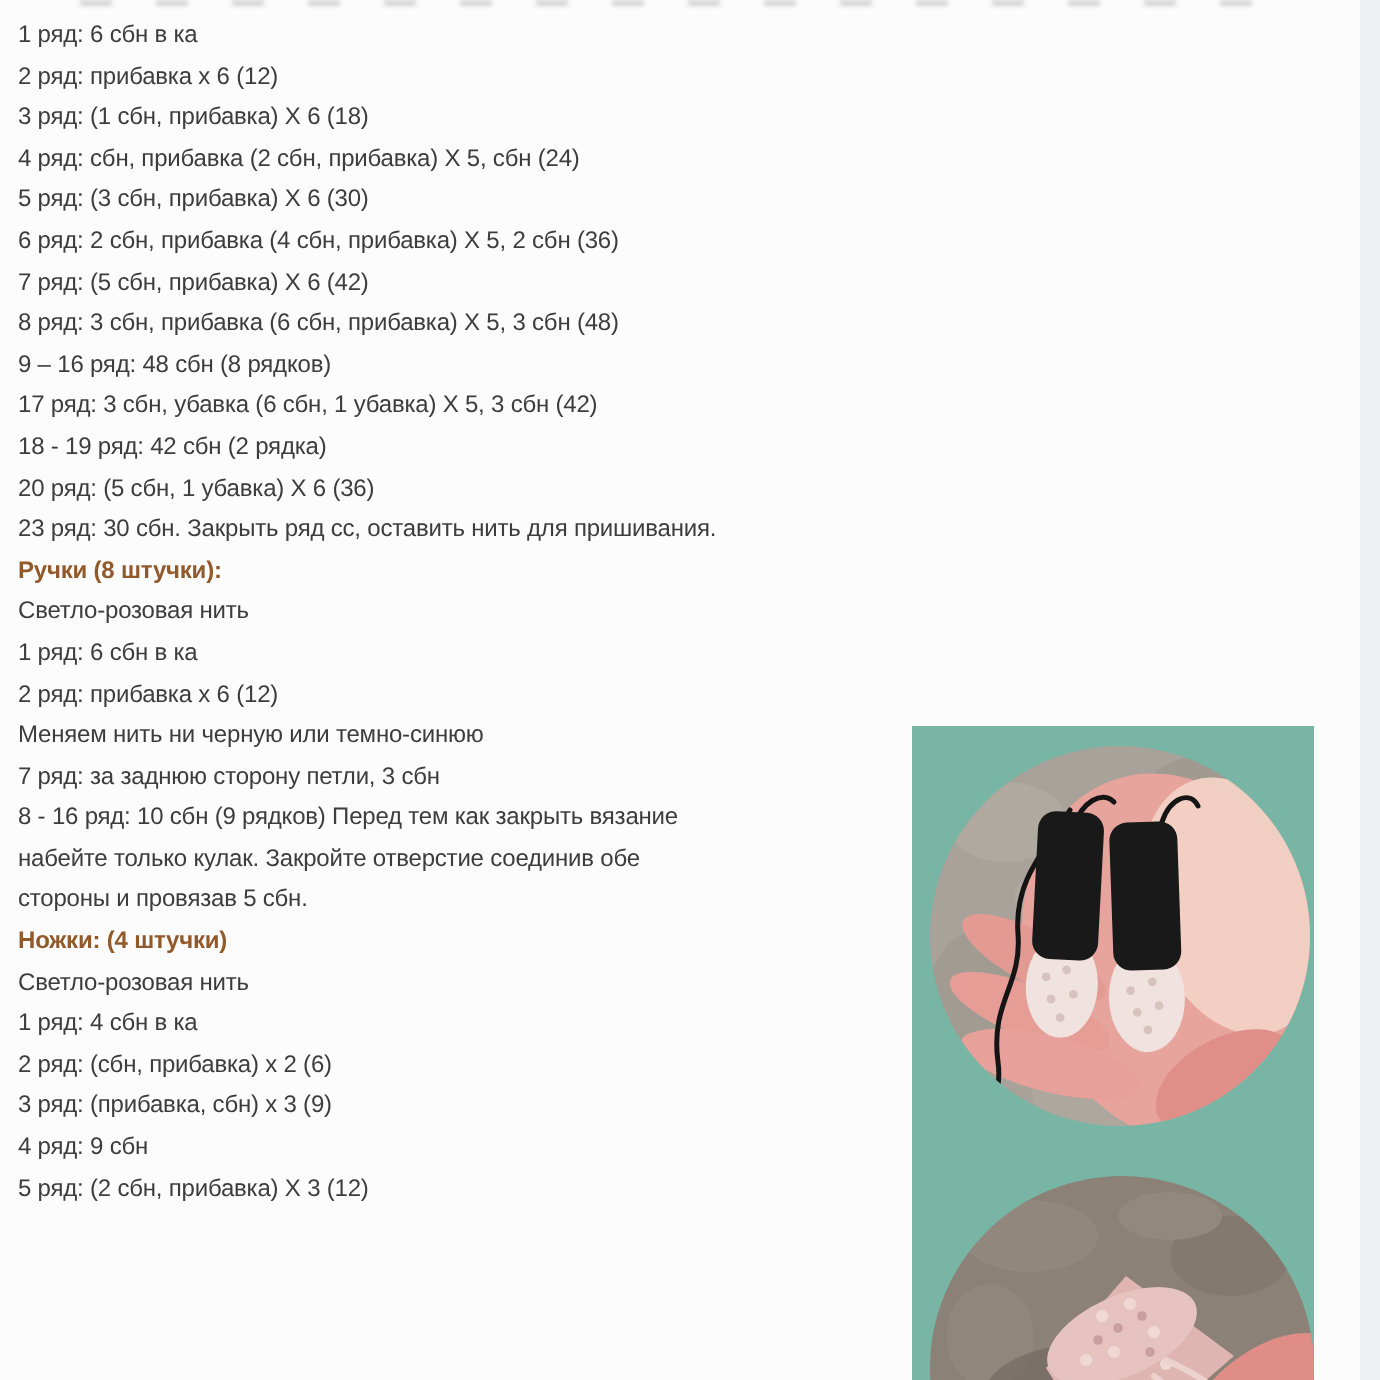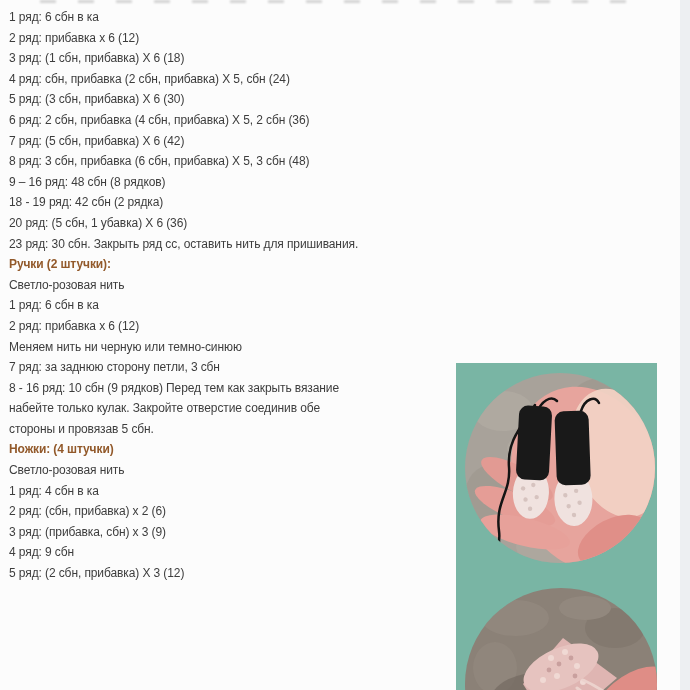--- a/index.html
+++ b/index.html
@@ -43,24 +43,25 @@
 <div class="text-col" id="text-col">
     <div class="line">1 ряд: 6 сбн в ка</div>
     <div class="line">2 ряд: прибавка х 6 (12)</div>
     <div class="line">3 ряд: (1 сбн, прибавка) Х 6 (18)</div>
     <div class="line">4 ряд: сбн, прибавка (2 сбн, прибавка) Х 5, сбн (24)</div>
     <div class="line">5 ряд: (3 сбн, прибавка) Х 6 (30)</div>
     <div class="line">6 ряд: 2 сбн, прибавка (4 сбн, прибавка) Х 5, 2 сбн (36)</div>
     <div class="line">7 ряд: (5 сбн, прибавка) Х 6 (42)</div>
     <div class="line">8 ряд: 3 сбн, прибавка (6 сбн, прибавка) Х 5, 3 сбн (48)</div>
     <div class="line">9 – 16 ряд: 48 сбн (8 рядков)</div>
+    <div class="line">17 ряд: 3 сбн, убавка (6 сбн, 1 убавка) Х 5, 3 сбн (42)</div>
     <div class="line">18 - 19 ряд: 42 сбн (2 рядка)</div>
     <div class="line">20 ряд: (5 сбн, 1 убавка) Х 6 (36)</div>
     <div class="line">23 ряд: 30 сбн. Закрыть ряд сс, оставить нить для пришивания.</div>
-    <div class="line heading">Ручки (2 штучки):</div>
+    <div class="line heading">Ручки (8 штучки):</div>
     <div class="line">Светло-розовая нить</div>
     <div class="line">1 ряд: 6 сбн в ка</div>
     <div class="line">2 ряд: прибавка х 6 (12)</div>
     <div class="line">Меняем нить ни черную или темно-синюю</div>
     <div class="line">7 ряд: за заднюю сторону петли, 3 сбн</div>
     <div class="line">8 - 16 ряд: 10 сбн (9 рядков) Перед тем как закрыть вязание</div>
     <div class="line">набейте только кулак. Закройте отверстие соединив обе</div>
     <div class="line">стороны и провязав 5 сбн.</div>
     <div class="line heading">Ножки: (4 штучки)</div>
     <div class="line">Светло-розовая нить</div>

